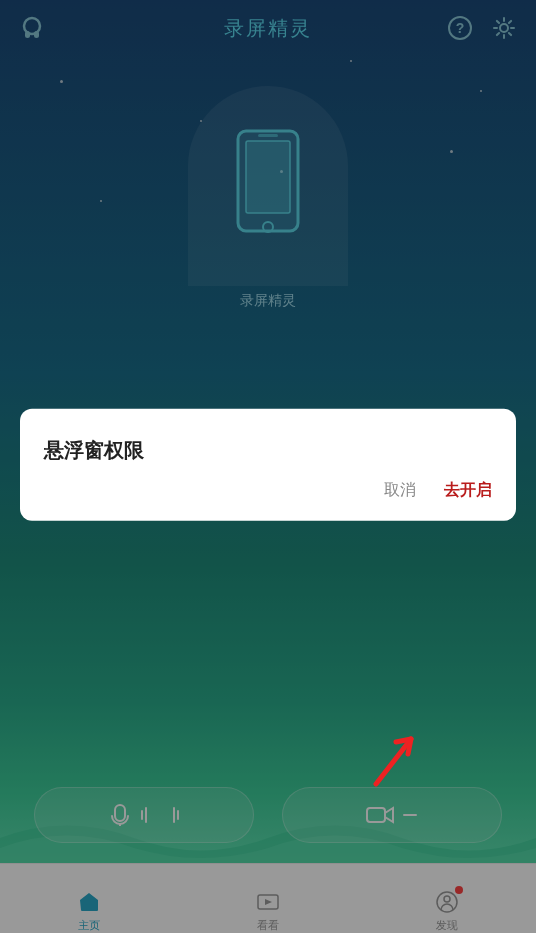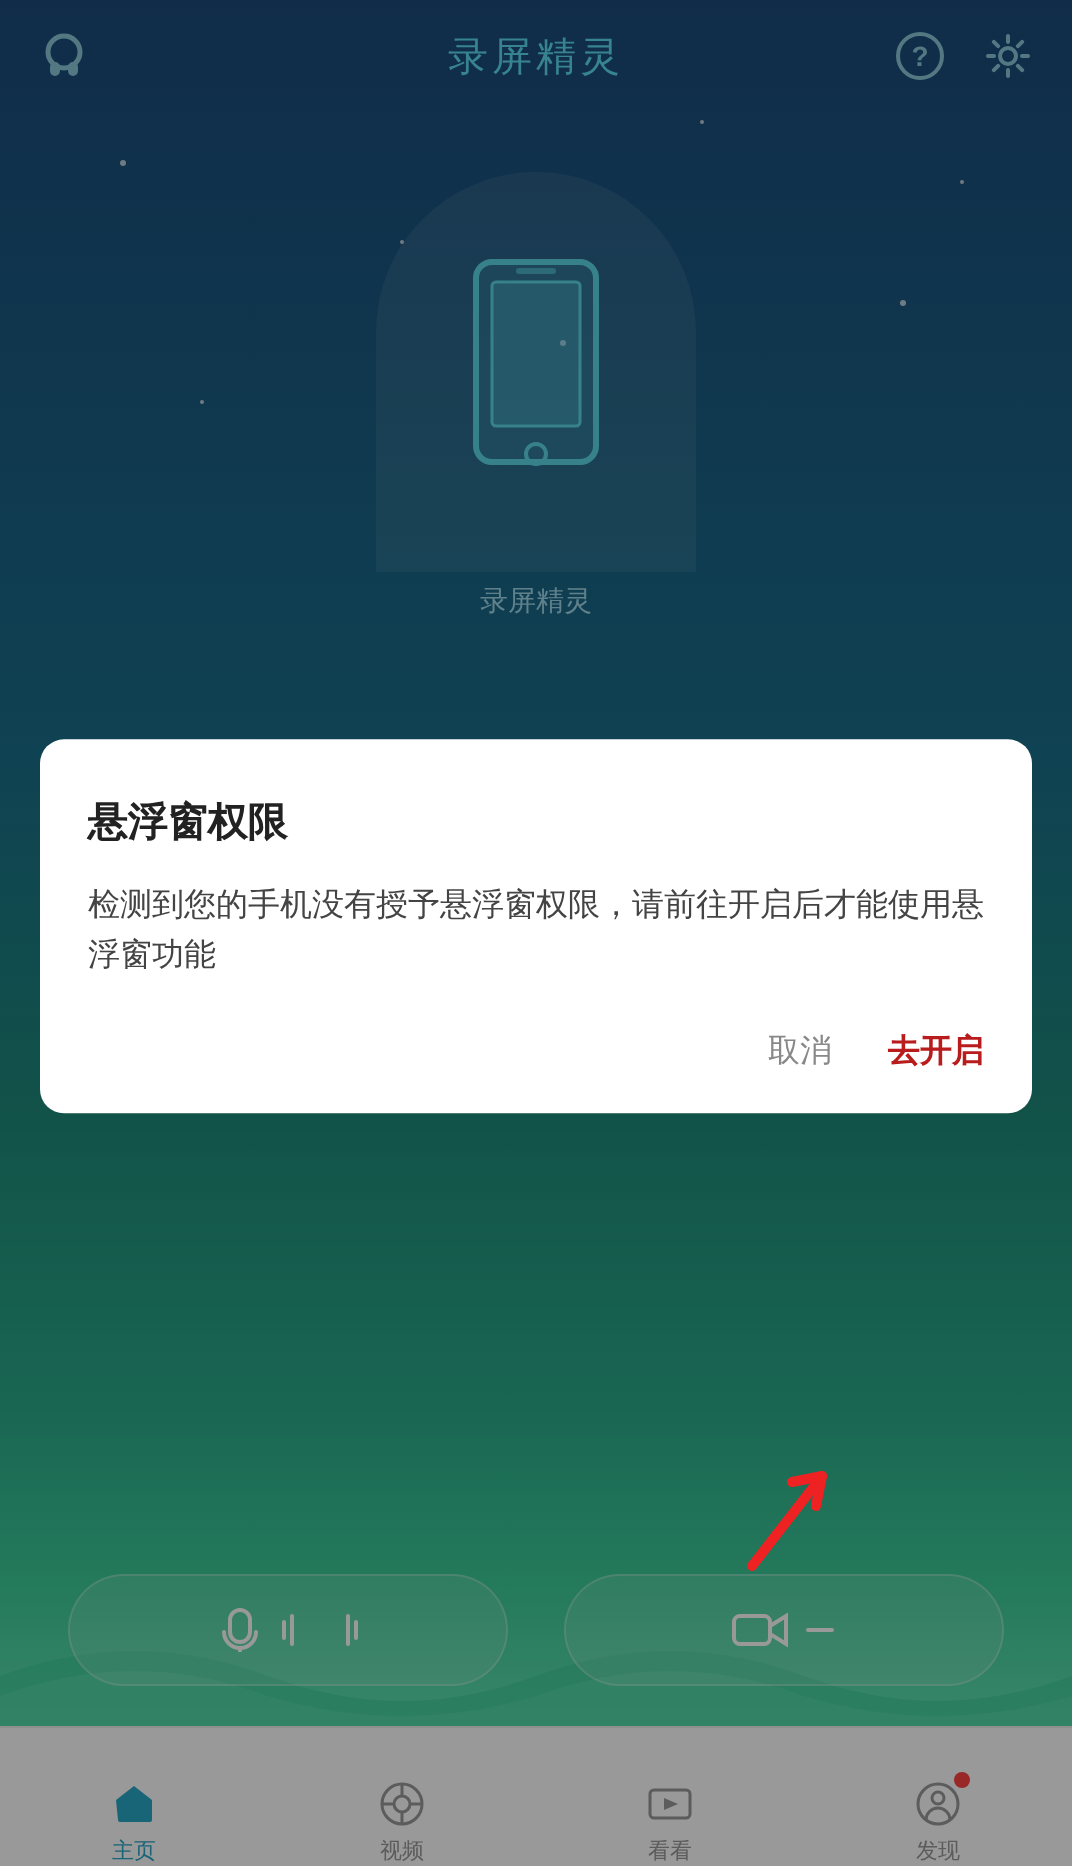--- a/index.html
+++ b/index.html
@@ -355,21 +355,20 @@
     <svg width="16" height="16" viewBox="0 0 16 16" fill="none">
       <line x1="2" y1="8" x2="14" y2="8" stroke="white" stroke-width="2" stroke-linecap="round"></line>
     </svg>
   </div>
 </div>
 
 <div class="overlay"></div>
 
 <div class="dialog">
   <div class="dialog-title">悬浮窗权限</div>
-  <div class="dialog-body">检测到您的手机没有授予悬浮窗权限，请前往开启后才能使用悬浮窗功能</div>
   <div class="dialog-actions">
     <button class="btn-cancel">取消</button>
     <button class="btn-confirm">去开启</button>
   </div>
 </div>
 
 <div class="red-arrow">
   <svg width="80" height="80" viewBox="0 0 80 80" fill="none">
     <path d="M20 70 L55 25" stroke="#ee2222" stroke-width="5" stroke-linecap="round"></path>
     <path d="M55 25 L40 28 M55 25 L52 40" stroke="#ee2222" stroke-width="5" stroke-linecap="round" stroke-linejoin="round"></path>
@@ -381,33 +380,20 @@
   <div class="nav-item active">
     <div class="nav-icon">
       <svg width="24" height="24" viewBox="0 0 24 24" fill="none">
         <path d="M3 10L12 3l9 7v10a1 1 0 01-1 1H5a1 1 0 01-1-1z" fill="#2aa8c8"></path>
         <rect x="9" y="14" width="6" height="6" rx="1" fill="#2aa8c8"></rect>
       </svg>
     </div>
     <span class="nav-label" style="color:#2aa8c8">主页</span>
   </div>
 
-  <div class="nav-item">
-    <div class="nav-icon">
-      <svg width="24" height="24" viewBox="0 0 24 24" fill="none">
-        <circle cx="12" cy="12" r="10" stroke="#999" stroke-width="1.5" fill="none"></circle>
-        <circle cx="12" cy="12" r="4" stroke="#999" stroke-width="1.5" fill="none"></circle>
-        <line x1="12" y1="2" x2="12" y2="8" stroke="#999" stroke-width="1.5"></line>
-        <line x1="12" y1="16" x2="12" y2="22" stroke="#999" stroke-width="1.5"></line>
-        <line x1="2" y1="12" x2="8" y2="12" stroke="#999" stroke-width="1.5"></line>
-        <line x1="16" y1="12" x2="22" y2="12" stroke="#999" stroke-width="1.5"></line>
-      </svg>
-    </div>
-    <span class="nav-label">视频</span>
-  </div>
 
   <div class="nav-item">
     <div class="nav-icon">
       <svg width="24" height="24" viewBox="0 0 24 24" fill="none">
         <rect x="2" y="5" width="20" height="14" rx="2" stroke="#999" stroke-width="1.5" fill="none"></rect>
         <polygon points="9,9 16,12 9,15" fill="#999"></polygon>
       </svg>
     </div>
     <span class="nav-label">看看</span>
   </div>

